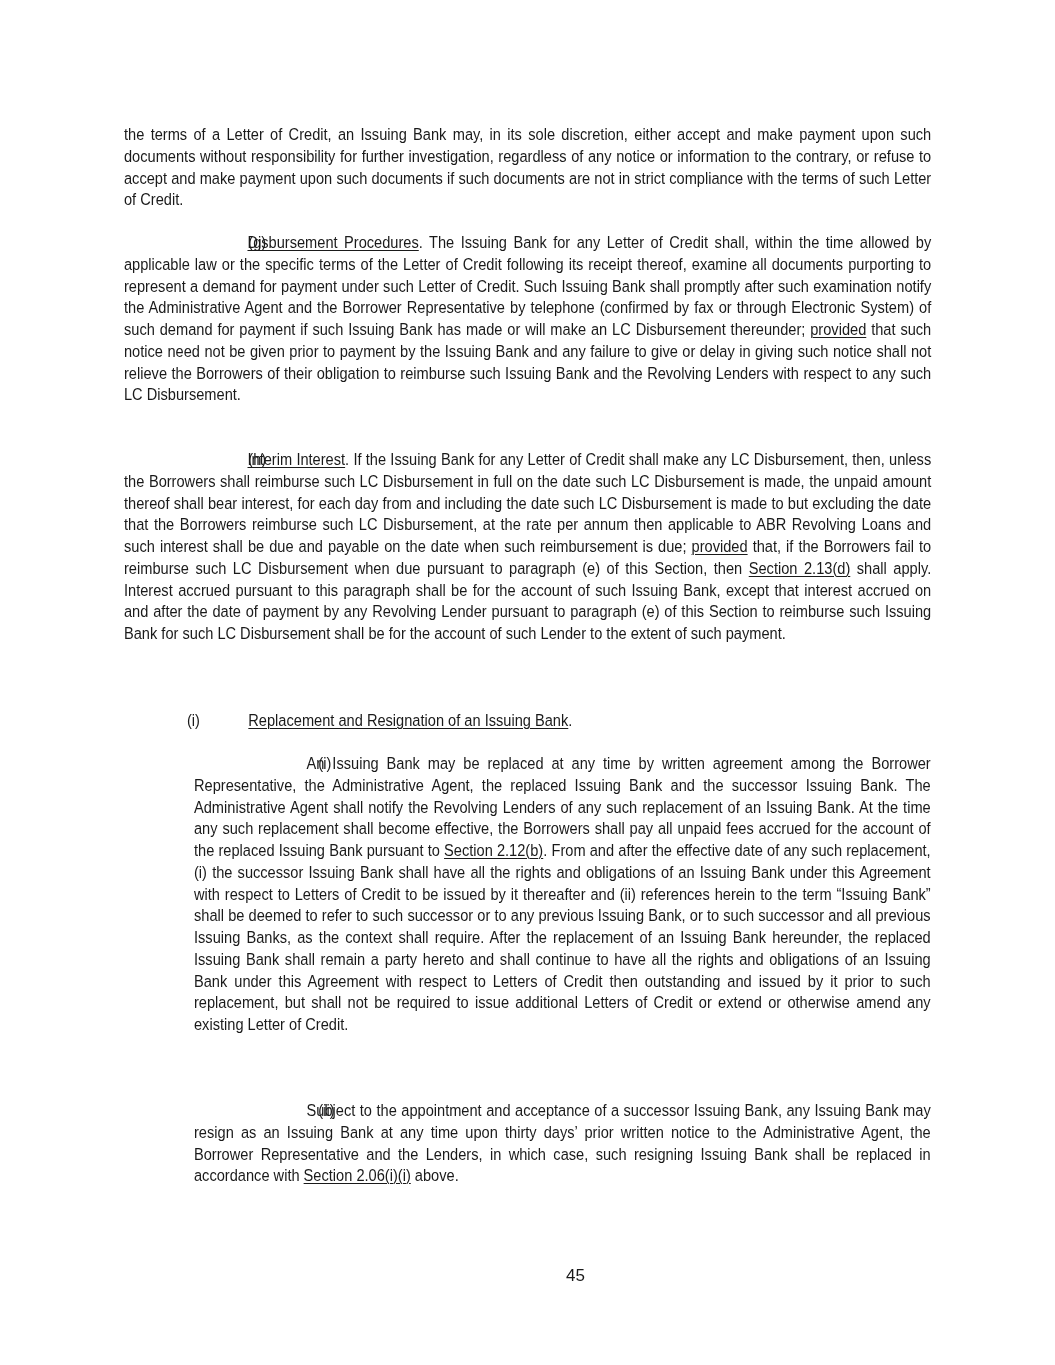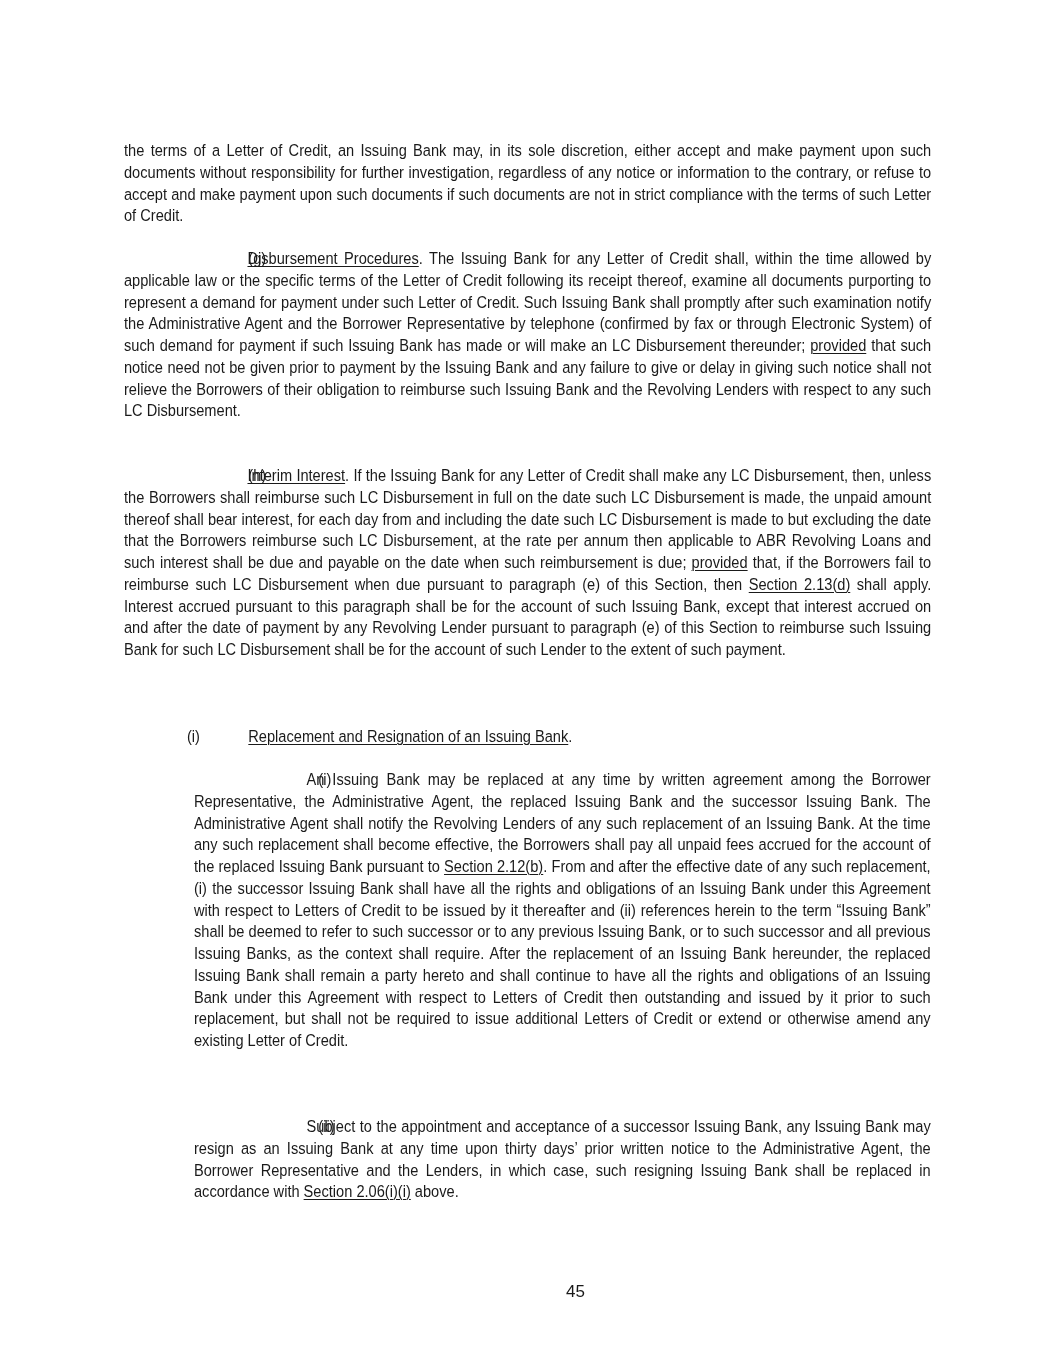--- a/index.html
+++ b/index.html
@@ -1,17 +1,17 @@
 <!DOCTYPE html>
 <html><head>
 <meta charset="utf-8">
 <style>
   html, body { margin: 0; padding: 0; background: #ffffff; }
   body { width: 1055px; height: 1365px; position: relative; overflow: hidden; }
-  .page { position: absolute; left: 0; top: 16px; width: 1055px; height: 981px; background: #fff; }
+  .page { position: absolute; left: 0; top: 0; width: 1055px; height: 981px; background: #fff; }
   .cond {
     position: absolute;
     transform-origin: 0 0;
     transform: scaleX(0.84);
     font-family: "Liberation Sans", sans-serif;
     font-size: 17.4px;
     line-height: 21.75px;
     color: #1a1a1a;
     text-align: justify;
   }

